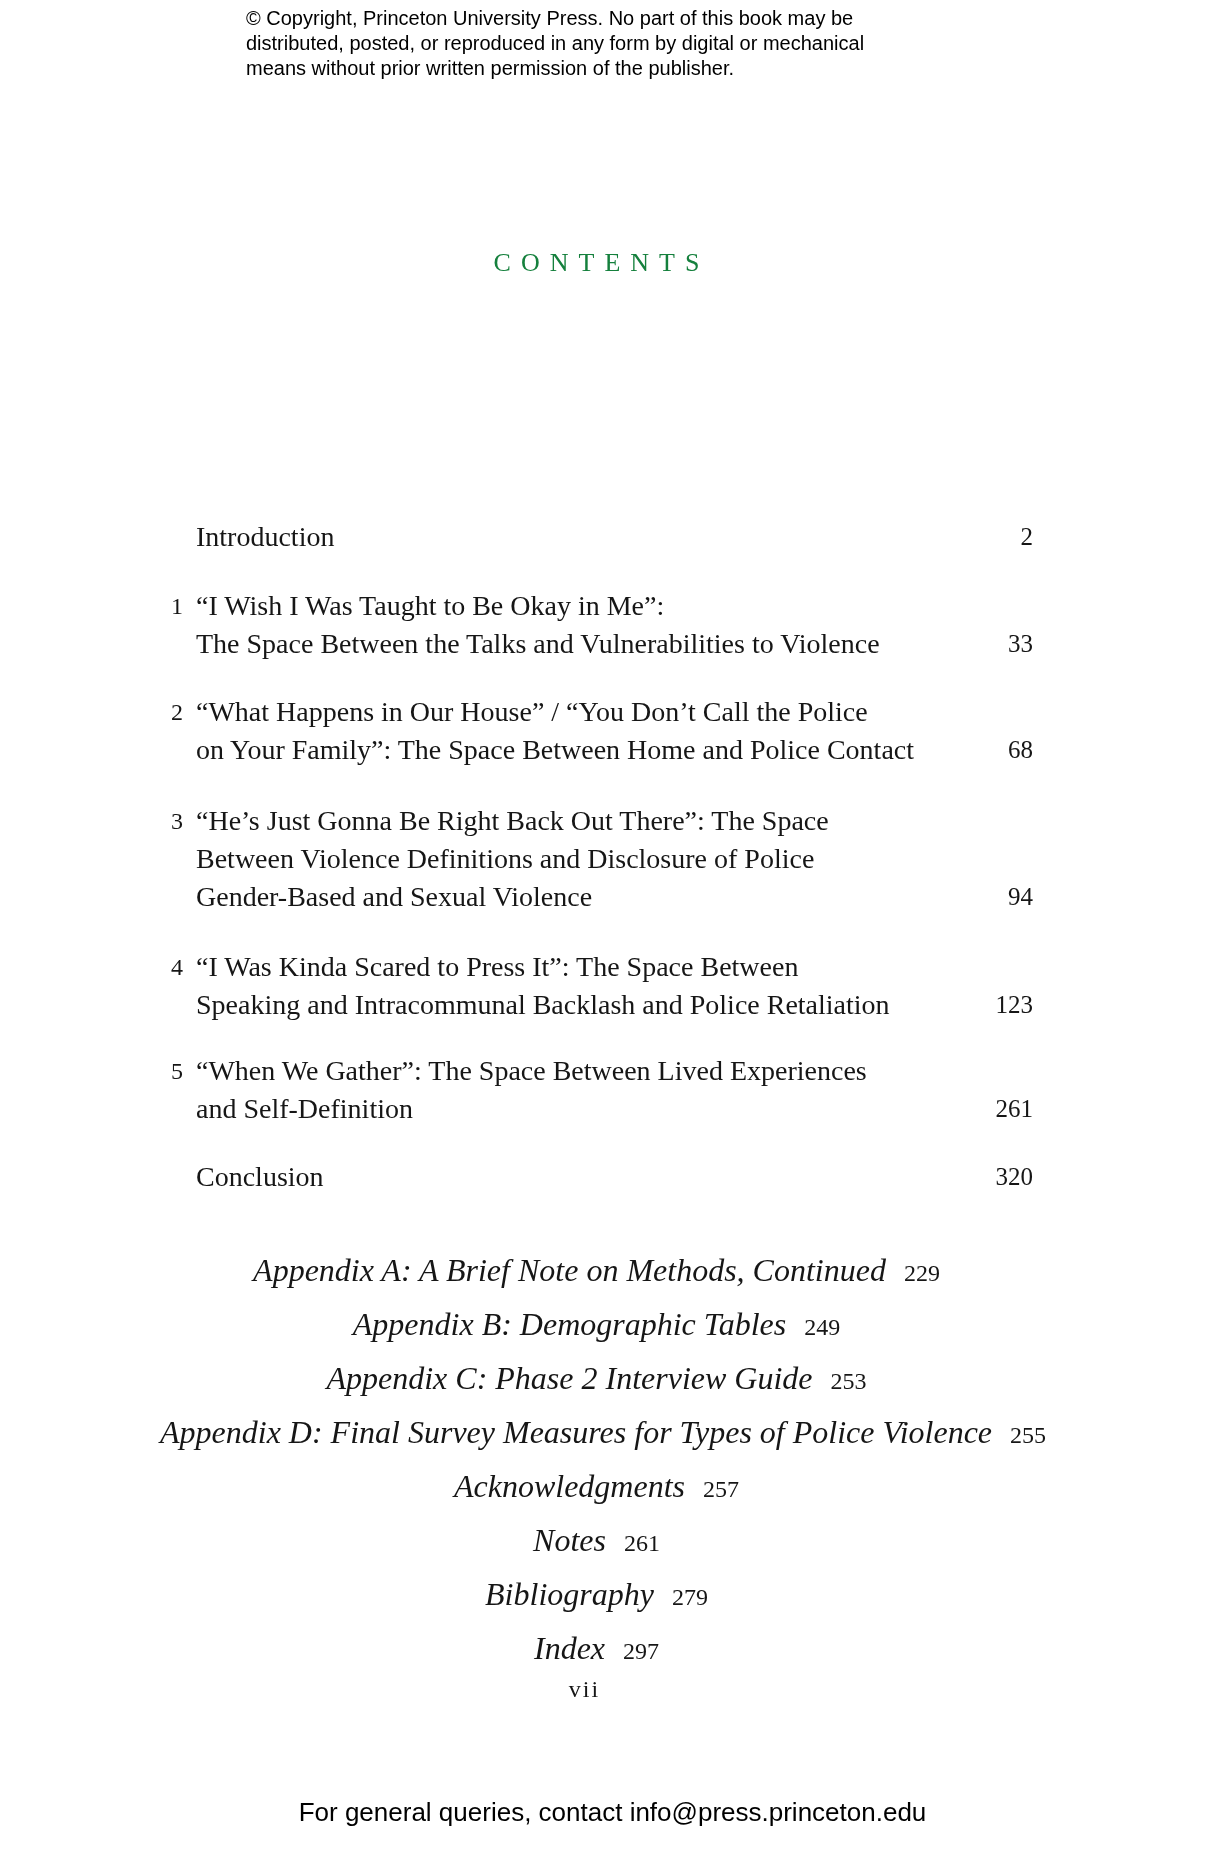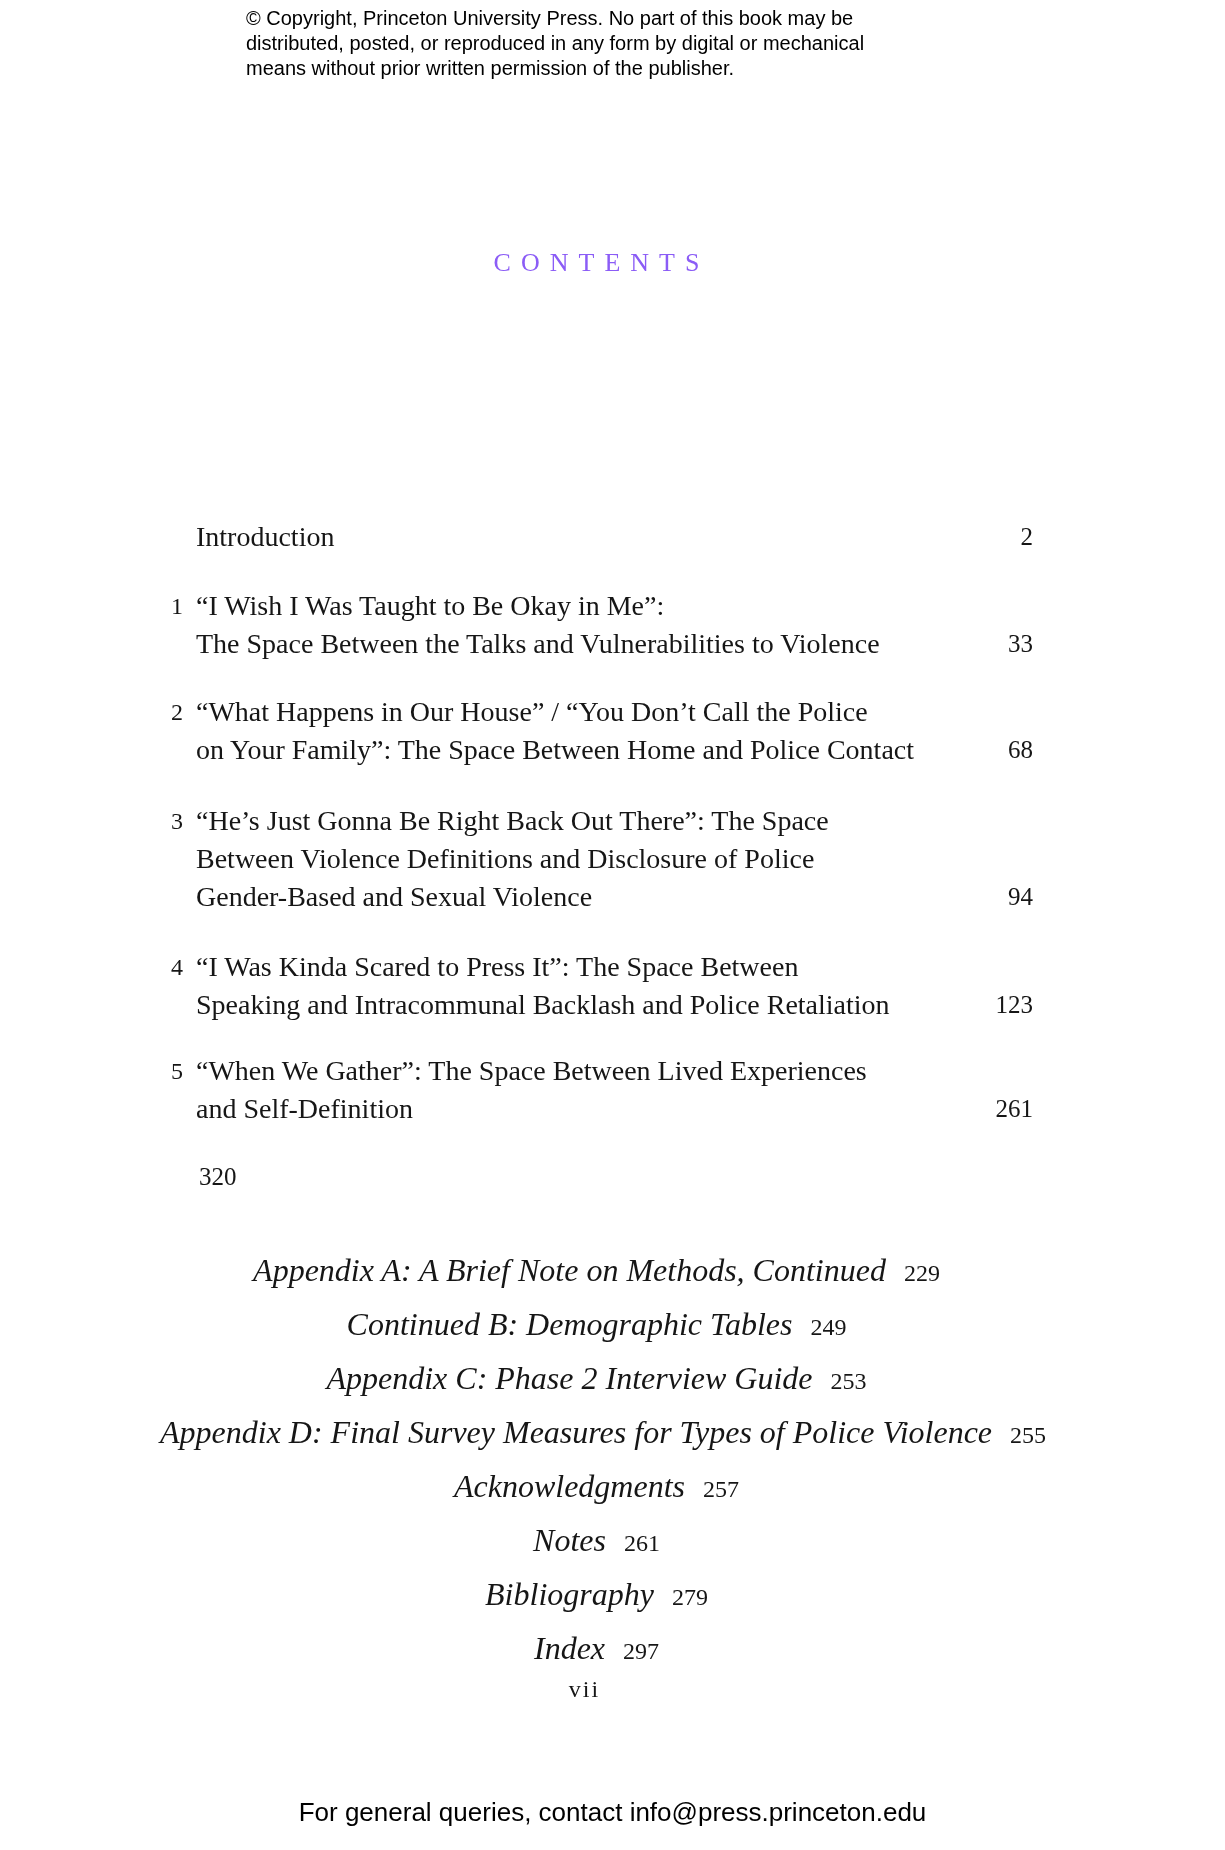--- a/index.html
+++ b/index.html
@@ -17,21 +17,21 @@
     position:absolute; left:246px; top:6px;
     font-family:"Liberation Sans","DejaVu Sans",sans-serif;
     font-size:20px; line-height:25px; color:#000;
     white-space:pre-line;
   }
   
   .heading {
     position:absolute; left:160px; top:248px; width:873px;
     text-align:center;
     font-size:26px; letter-spacing:10px; text-indent:10px;
-    color:#8b5cf6;
+    color:#15803d;
   }
   
   .toc { position:absolute; left:160px; top:518px; width:873px; }
   .row { display:flex; align-items:flex-start; }
   .row .num {
     width:23px; text-align:right; flex:none;
     font-size:24px; line-height:38px; align-self:flex-start;
   }
   .row .title {
     flex:1 1 auto; margin-left:13px;
@@ -118,31 +118,32 @@
 
     <div class="row mt-ch5">
       <div class="num">5</div>
       <div class="title">“When We Gather”: The Space Between Lived Experiences
 and Self-Definition</div>
       <div class="pg">261</div>
     </div>
 
     <div class="row mt-conc">
       <div class="num"></div>
+      <div class="title">Conclusion</div>
       <div class="pg">320</div>
     </div>
 
   </div>
 
   <div class="backmatter">
     <div class="bm-item">
       <span class="bm-title">Appendix A: A Brief Note on Methods, Continued</span><span class="bm-pg">229</span>
     </div>
     <div class="bm-item">
-      <span class="bm-title">Continued B: Demographic Tables</span><span class="bm-pg">249</span>
+      <span class="bm-title">Appendix B: Demographic Tables</span><span class="bm-pg">249</span>
     </div>
     <div class="bm-item">
       <span class="bm-title">Appendix C: Phase 2 Interview Guide</span><span class="bm-pg">253</span>
     </div>
     <div class="bm-item">
       <span class="bm-title">Appendix D: Final Survey Measures for Types of Police Violence</span><span class="bm-pg">255</span>
     </div>
     <div class="bm-item">
       <span class="bm-title">Acknowledgments</span><span class="bm-pg">257</span>
     </div>

